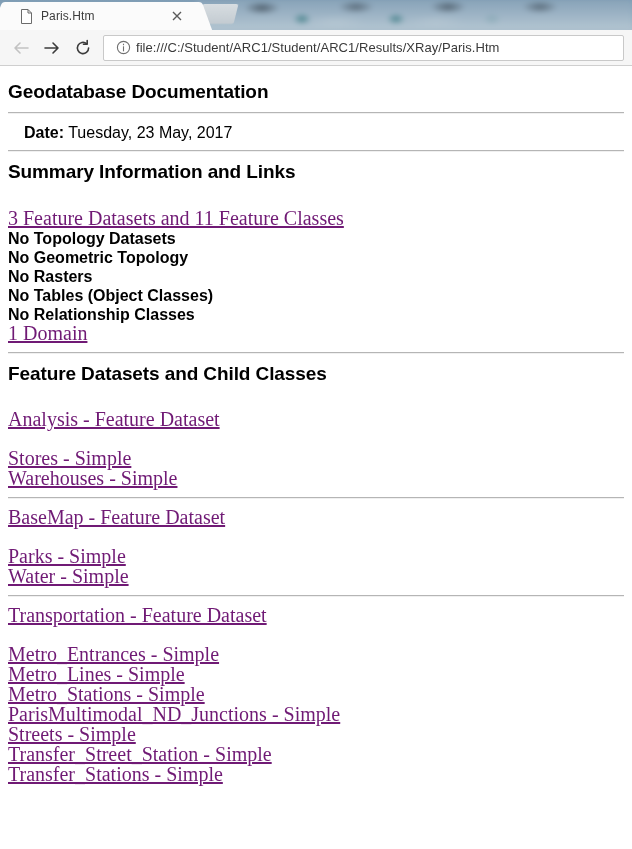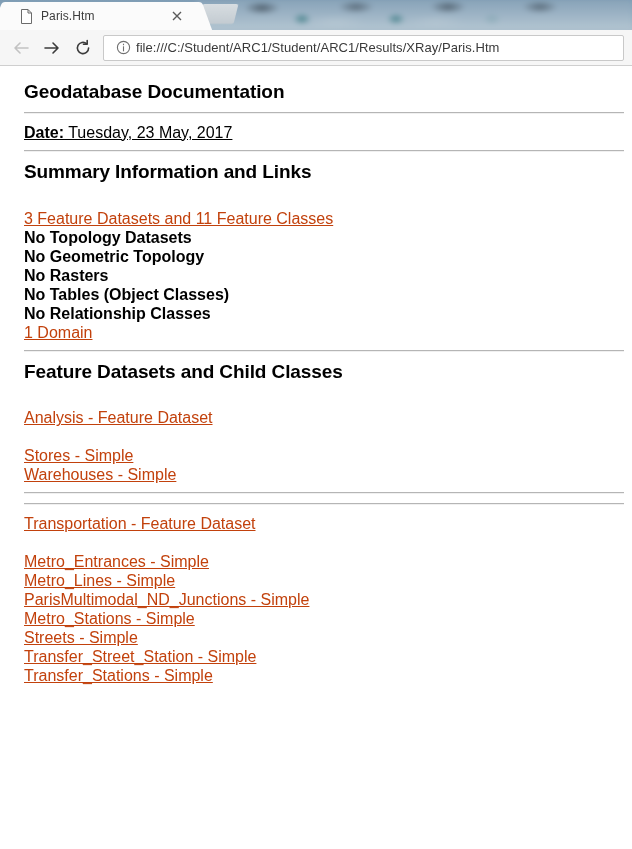--- a/index.html
+++ b/index.html
@@ -179,21 +179,21 @@
   .page {
     position: relative;
     width: 632px;
     height: 783px;
     background: #ffffff;
     overflow: hidden;
     padding: 0;
   }
 
   .doc {
-    padding: 8px 8px 0 24px;
+    padding: 8px 8px 0 8px;
     font-size: 16px;
     color: #000000;
     line-height: 1.2;
   }
 
   .doc h2 {
     font-size: 19px;
     font-weight: bold;
     margin: 7px 0 6px 0;
     color: #000000;
@@ -202,38 +202,38 @@
 
   .doc hr {
     border: 0;
     border-top: 1px solid #b5b5b5;
     border-bottom: 1px solid #f0f0f0;
     height: 0;
     margin: 8px 0 9px 0;
   }
 
   .doc p {
-    margin: 0 0 0 0;
+    margin: 0 0 0 16px;
     font-size: 16px;
     line-height: 19px;
+  }
+
+  .doc .meta b { font-weight: bold; }
+
+  .doc .block { margin: 0; }
+
+  .gap-line { height: 19px; }
+
+  .doc a {
+    color: #701a75;
     text-decoration: underline;
-  }
-
-  .doc .meta b { font-weight: bold; }
-
-  .doc .block { margin: 0; }
-
-  .gap-line { height: 19px; }
-
-  .doc a {
-    color: #c2410c;
-    text-decoration: underline;
-    font-size: 16px;
+    font-size: 20px;
     line-height: 19px;
     display: inline;
+    font-family: Liberation Serif, serif;
   }
 
   .linkline { line-height: 19px; }
 
   .plainline { line-height: 19px; color: #000; font-weight: bold; }
 </style>
 </head>
 <body>
 
 <div id="app">
@@ -326,30 +326,36 @@
 
       <div class="block">
         <div class="linkline"><a href="#">Analysis - Feature Dataset</a></div>
         <div class="gap-line"></div>
         <div class="linkline"><a href="#">Stores - Simple</a></div>
         <div class="linkline"><a href="#">Warehouses - Simple</a></div>
       </div>
 
       <hr>
 
+      <div class="block">
+        <div class="linkline"><a href="#">BaseMap - Feature Dataset</a></div>
+        <div class="gap-line"></div>
+        <div class="linkline"><a href="#">Parks - Simple</a></div>
+        <div class="linkline"><a href="#">Water - Simple</a></div>
+      </div>
 
       <hr>
 
       <div class="block">
         <div class="linkline"><a href="#">Transportation - Feature Dataset</a></div>
         <div class="gap-line"></div>
         <div class="linkline"><a href="#">Metro_Entrances - Simple</a></div>
         <div class="linkline"><a href="#">Metro_Lines - Simple</a></div>
+        <div class="linkline"><a href="#">Metro_Stations - Simple</a></div>
         <div class="linkline"><a href="#">ParisMultimodal_ND_Junctions - Simple</a></div>
-        <div class="linkline"><a href="#">Metro_Stations - Simple</a></div>
         <div class="linkline"><a href="#">Streets - Simple</a></div>
         <div class="linkline"><a href="#">Transfer_Street_Station - Simple</a></div>
         <div class="linkline"><a href="#">Transfer_Stations - Simple</a></div>
       </div>
 
     </div>
   </div>
 </div>
 
 </body></html>

